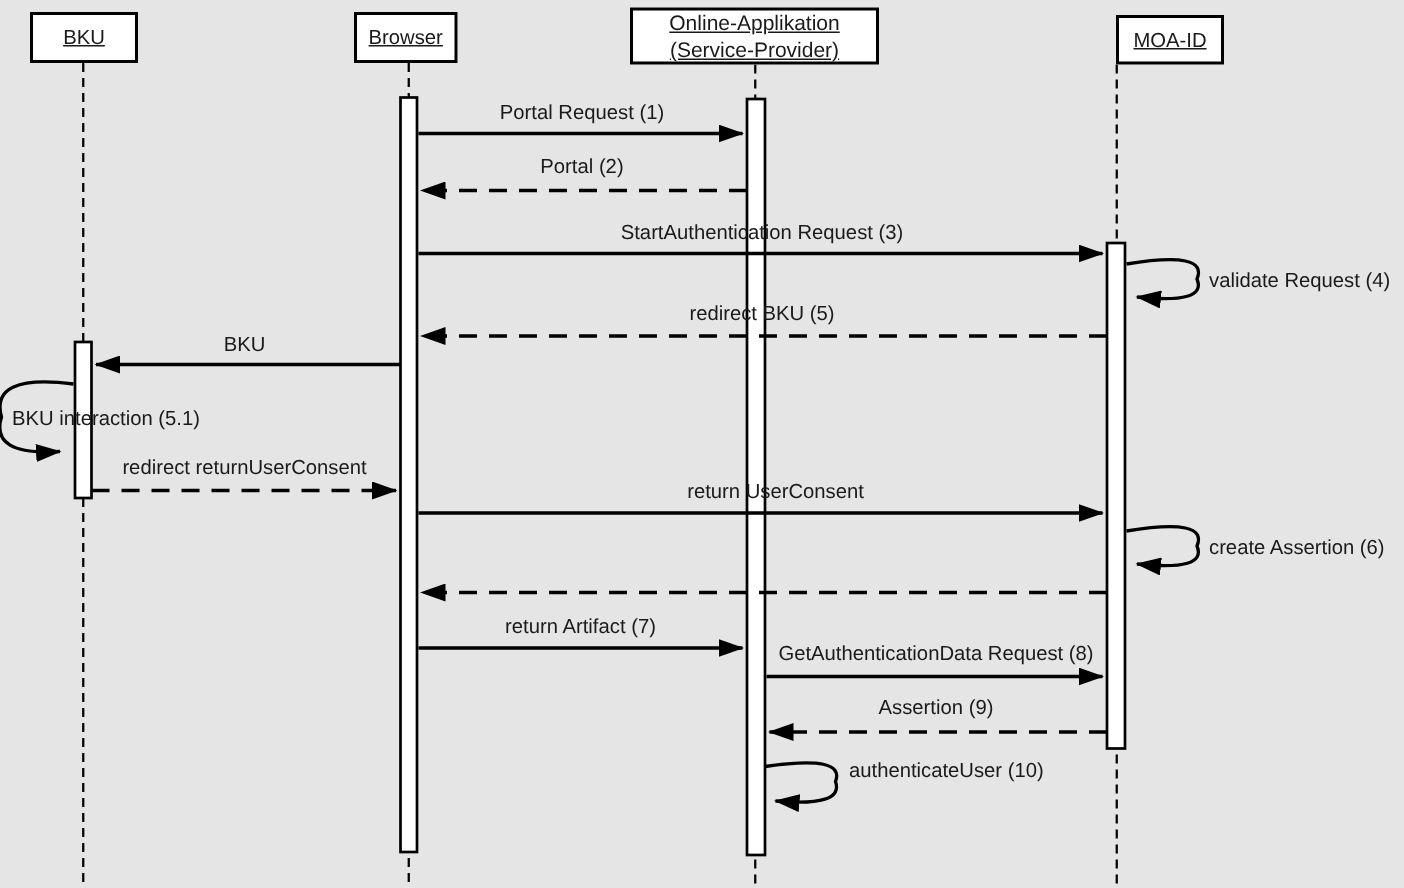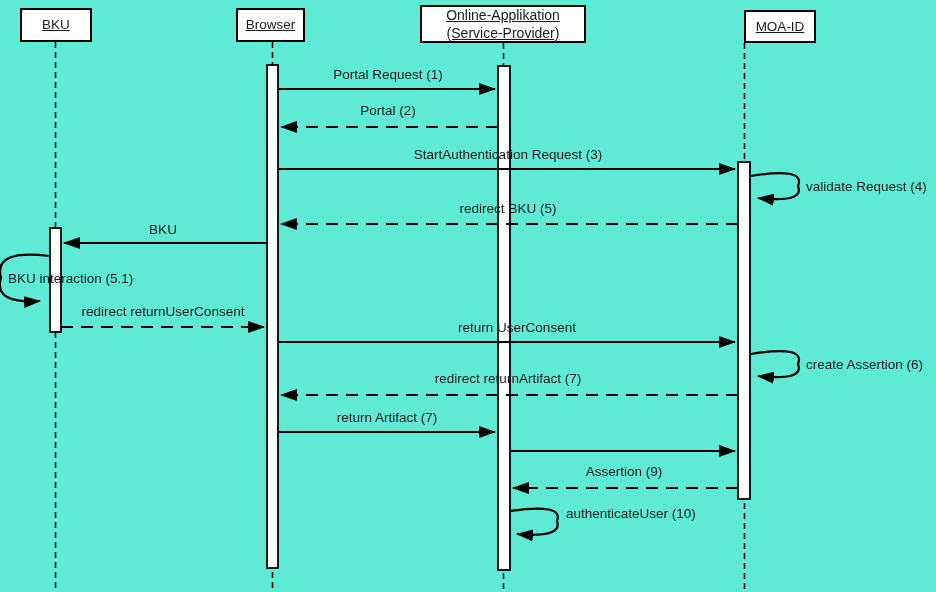--- a/index.html
+++ b/index.html
@@ -1,19 +1,19 @@
 <!DOCTYPE html>
 <html><head>
 <meta charset="utf-8">
 <style>
   html,body{margin:0;padding:0;background:#ffffff;}
   #canvas{
     position:relative;
     width:936px;height:592px;
-    background:#5eead4;
+    background:#e5e5e5;
     font-family:"Liberation Sans","DejaVu Sans",sans-serif;
     overflow:hidden;
   }
   #diagram-svg{position:absolute;left:0;top:0;}
   .actor-box{
     position:absolute;
     background:#ffffff;
     border:2px solid #000000;
     display:flex;align-items:center;justify-content:center;
     text-align:center;
@@ -86,18 +86,18 @@
   <div class="msg-label centered" style="left:388px;top:67px;">Portal Request (1)</div>
   <div class="msg-label centered" style="left:388px;top:103px;">Portal (2)</div>
   <div class="msg-label centered" style="left:508px;top:147px;">StartAuthentication Request (3)</div>
   <div class="msg-label" style="left:806px;top:179px;">validate Request (4)</div>
   <div class="msg-label centered" style="left:508px;top:201px;">redirect BKU (5)</div>
   <div class="msg-label centered" style="left:163px;top:222px;">BKU</div>
   <div class="msg-label" style="left:8px;top:271px;">BKU interaction (5.1)</div>
   <div class="msg-label centered" style="left:163px;top:304px;">redirect returnUserConsent</div>
   <div class="msg-label centered" style="left:517px;top:320px;text-align:right;">return UserConsent</div>
   <div class="msg-label" style="left:806px;top:357px;">create Assertion (6)</div>
-  <div class="msg-label centered" style="left:508px;top:371px;">redirect returnArtifact (7)</div>
   <div class="msg-label centered" style="left:387px;top:410px;">return Artifact (7)</div>
+  <div class="msg-label centered" style="left:624px;top:428px;">GetAuthenticationData Request (8)</div>
   <div class="msg-label centered" style="left:624px;top:464px;">Assertion (9)</div>
   <div class="msg-label" style="left:566px;top:506px;">authenticateUser (10)</div>
 
 </div>
 
 </body></html>

